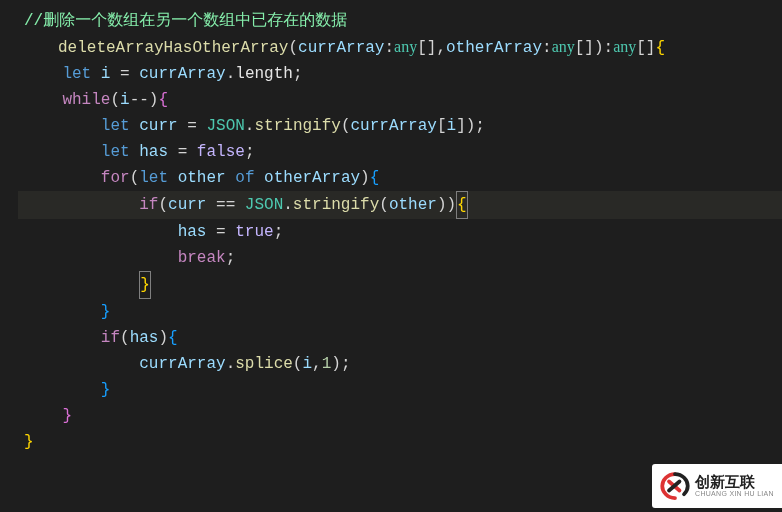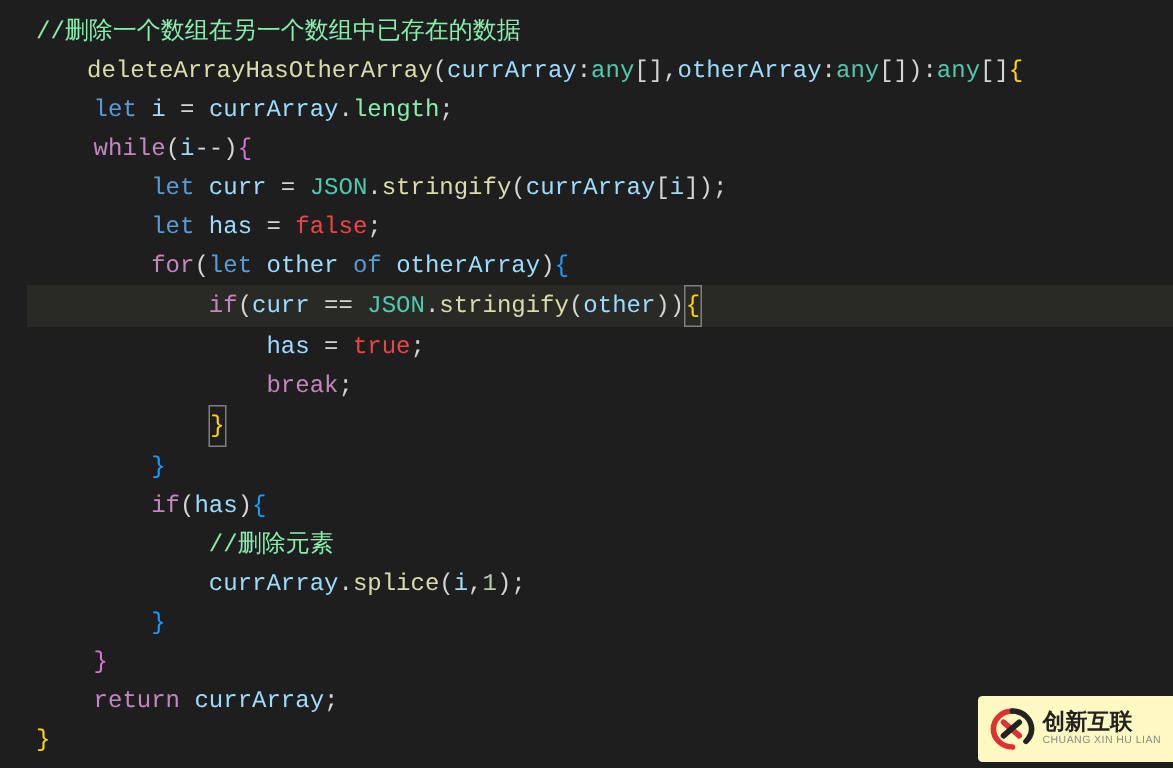--- a/index.html
+++ b/index.html
@@ -27,42 +27,42 @@
       padding-left: 6px;
     }
     .highlight-line {
       background: rgba(70, 70, 60, 0.3);
     }
     .comment { color: #86efac; }
     .keyword { color: #c586c0; }
     .keyword-decl { color: #569cd6; margin-top: 32px; }
     .funcname { color: #dcdcaa; margin-left: 34px; }
     .param { color: #9cdcfe; }
-    .type { color: #4ec9b0; }
+    .type { color: #4ec9b0; font-family: Liberation Serif, serif; }
     .variable { color: #9cdcfe; }
-    .property { color: #86efac; }
+    .property { color: #e5e5e5; }
     .object { color: #4ec9b0; text-align: right; }
     .method { color: #dcdcaa; }
     .punct { color: #d4d4d4; }
     .bracket { color: #ffd700; }
     .bracket2 { color: #da70d6; }
     .bracket3 { color: #179fff; }
     .number { color: #b5cea8; }
-    .bool { color: #ef4444; }
+    .bool { color: #c4b5fd; }
     .cursor-box {
       border: 1px solid #7f7f7f;
       display: inline-block;
     }
     .watermark {
       position: absolute;
       right: 0;
       bottom: 4px;
       width: 130px;
       height: 44px;
-      background: #fef9c3;
+      background: #ffffff;
       border-radius: 3px 0 0 3px;
       display: flex;
       align-items: center;
       justify-content: center;
       gap: 5px;
       padding: 2px 6px;
     }
     .wm-logo {
       width: 30px;
       height: 30px;
@@ -101,29 +101,27 @@
   <div class="line">                <span class="variable">has</span><span class="punct"> = </span><span class="bool">true</span><span class="punct">;</span></div>
 
   <div class="line">                <span class="keyword">break</span><span class="punct">;</span></div>
 
   <div class="line">            <span class="cursor-box bracket">}</span></div>
 
   <div class="line">        <span class="bracket3">}</span></div>
 
   <div class="line">        <span class="keyword">if</span><span class="punct">(</span><span class="variable">has</span><span class="punct">)</span><span class="bracket3">{</span></div>
 
-  <div class="line">            <span class="comment">//删除元素</span></div>
 
   <div class="line">            <span class="variable">currArray</span><span class="punct">.</span><span class="method">splice</span><span class="punct">(</span><span class="variable">i</span><span class="punct">,</span><span class="number">1</span><span class="punct">);</span></div>
 
   <div class="line">        <span class="bracket3">}</span></div>
 
   <div class="line">    <span class="bracket2">}</span></div>
 
-  <div class="line">    <span class="keyword">return</span><span class="punct"> </span><span class="variable">currArray</span><span class="punct">;</span></div>
 
   <div class="line"><span class="bracket">}</span></div>
 </div>
 
 <div class="watermark">
   <div class="wm-logo">
     <svg viewBox="0 0 40 40">
       <path d="M20 4 C10 4 3 12 3 20 C3 28 10 36 20 36" fill="none" stroke="#d33" stroke-width="5" stroke-linecap="round"></path>
       <path d="M20 4 C30 4 37 12 37 20 C37 24 35 28 32 31" fill="none" stroke="#222" stroke-width="5" stroke-linecap="round"></path>
       <line x1="12" y1="14" x2="26" y2="26" stroke="#d33" stroke-width="5" stroke-linecap="round"></line>

